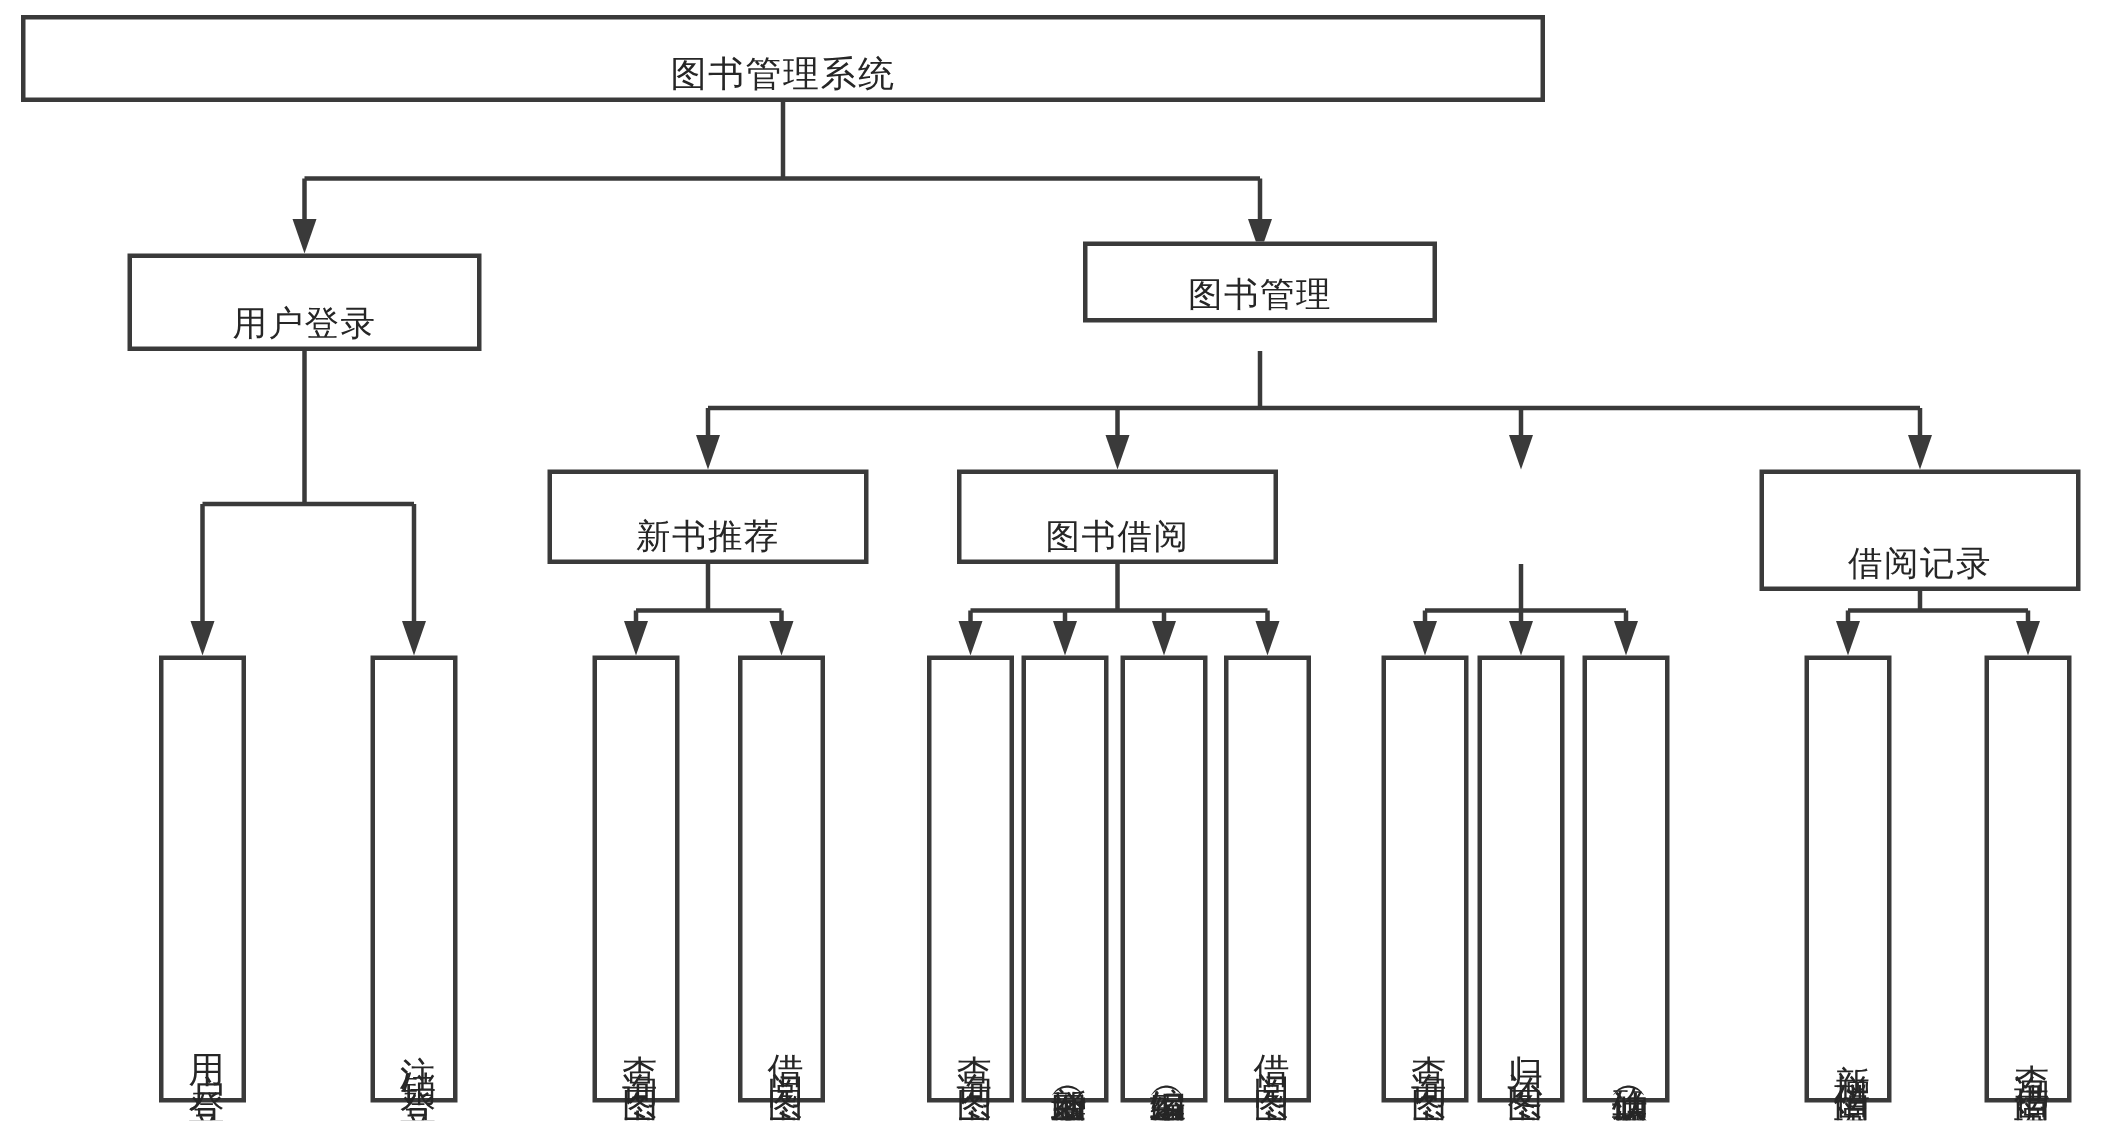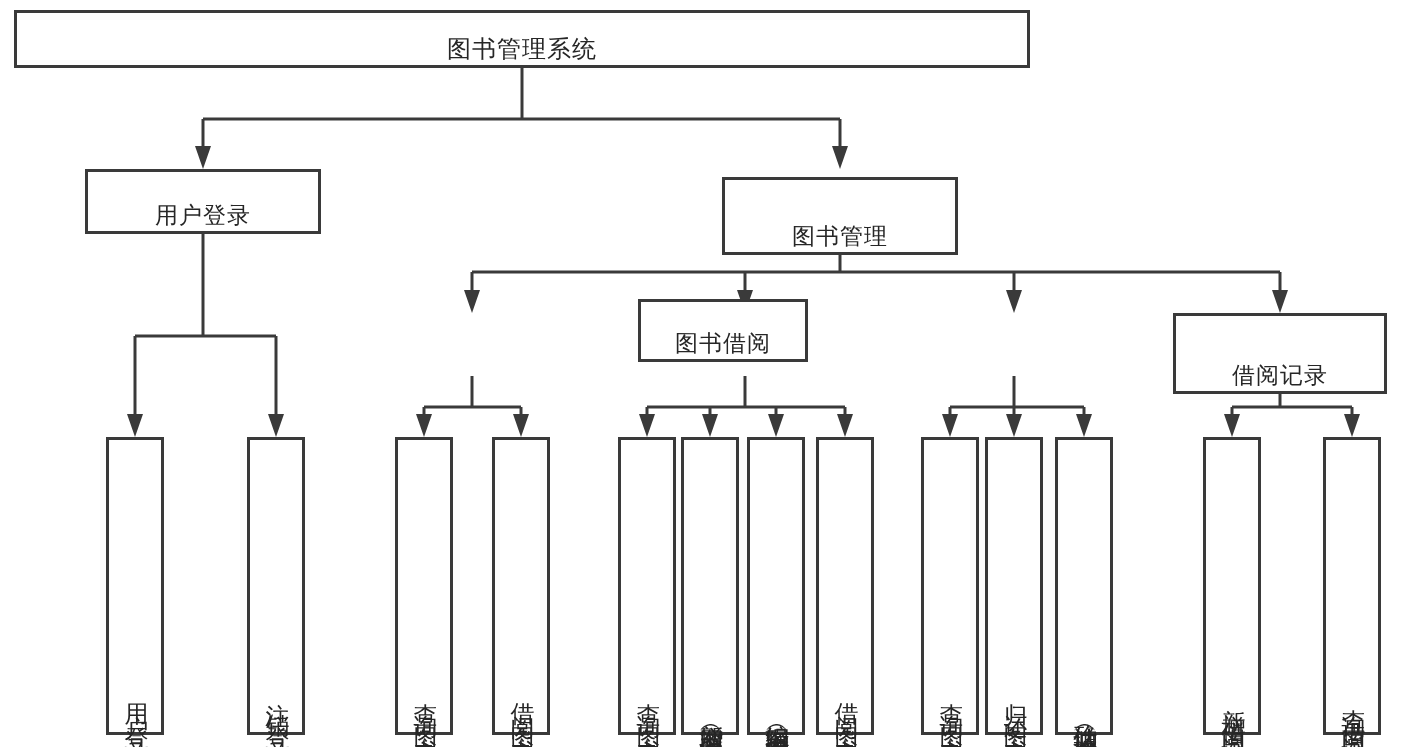--- a/index.html
+++ b/index.html
@@ -101,25 +101,28 @@
     </g>
   </svg>
 
   <div class="node node-h root" style="left:14px;top:10px;width:1016px;height:58px">
     <span class="lbl">图书管理系统</span>
   </div>
 
   <div class="node node-h" style="left:85px;top:169px;width:236px;height:65px">
     <span class="lbl">用户登录</span>
   </div>
-  <div class="node node-h" style="left:722px;top:177px;width:236px;height:78px">
+  <div class="node node-h" style="left:722px;top:161px;width:236px;height:54px">
     <span class="lbl">图书管理</span>
   </div>
 
-  <div class="node node-h" style="left:638px;top:299px;width:170px;height:63px">
+  <div class="node node-h" style="left:365px;top:313px;width:214px;height:63px">
+    <span class="lbl">新书推荐</span>
+  </div>
+  <div class="node node-h" style="left:638px;top:313px;width:214px;height:63px">
     <span class="lbl">图书借阅</span>
   </div>
   <div class="node node-h" style="left:1173px;top:313px;width:214px;height:81px">
     <span class="lbl">借阅记录</span>
   </div>
 
   <div class="node node-v" style="left:106px;top:437px;width:58px;height:298px">
     <span class="vlbl sp-wide">用户登录</span>
   </div>
   <div class="node node-v" style="left:247px;top:437px;width:58px;height:298px">

